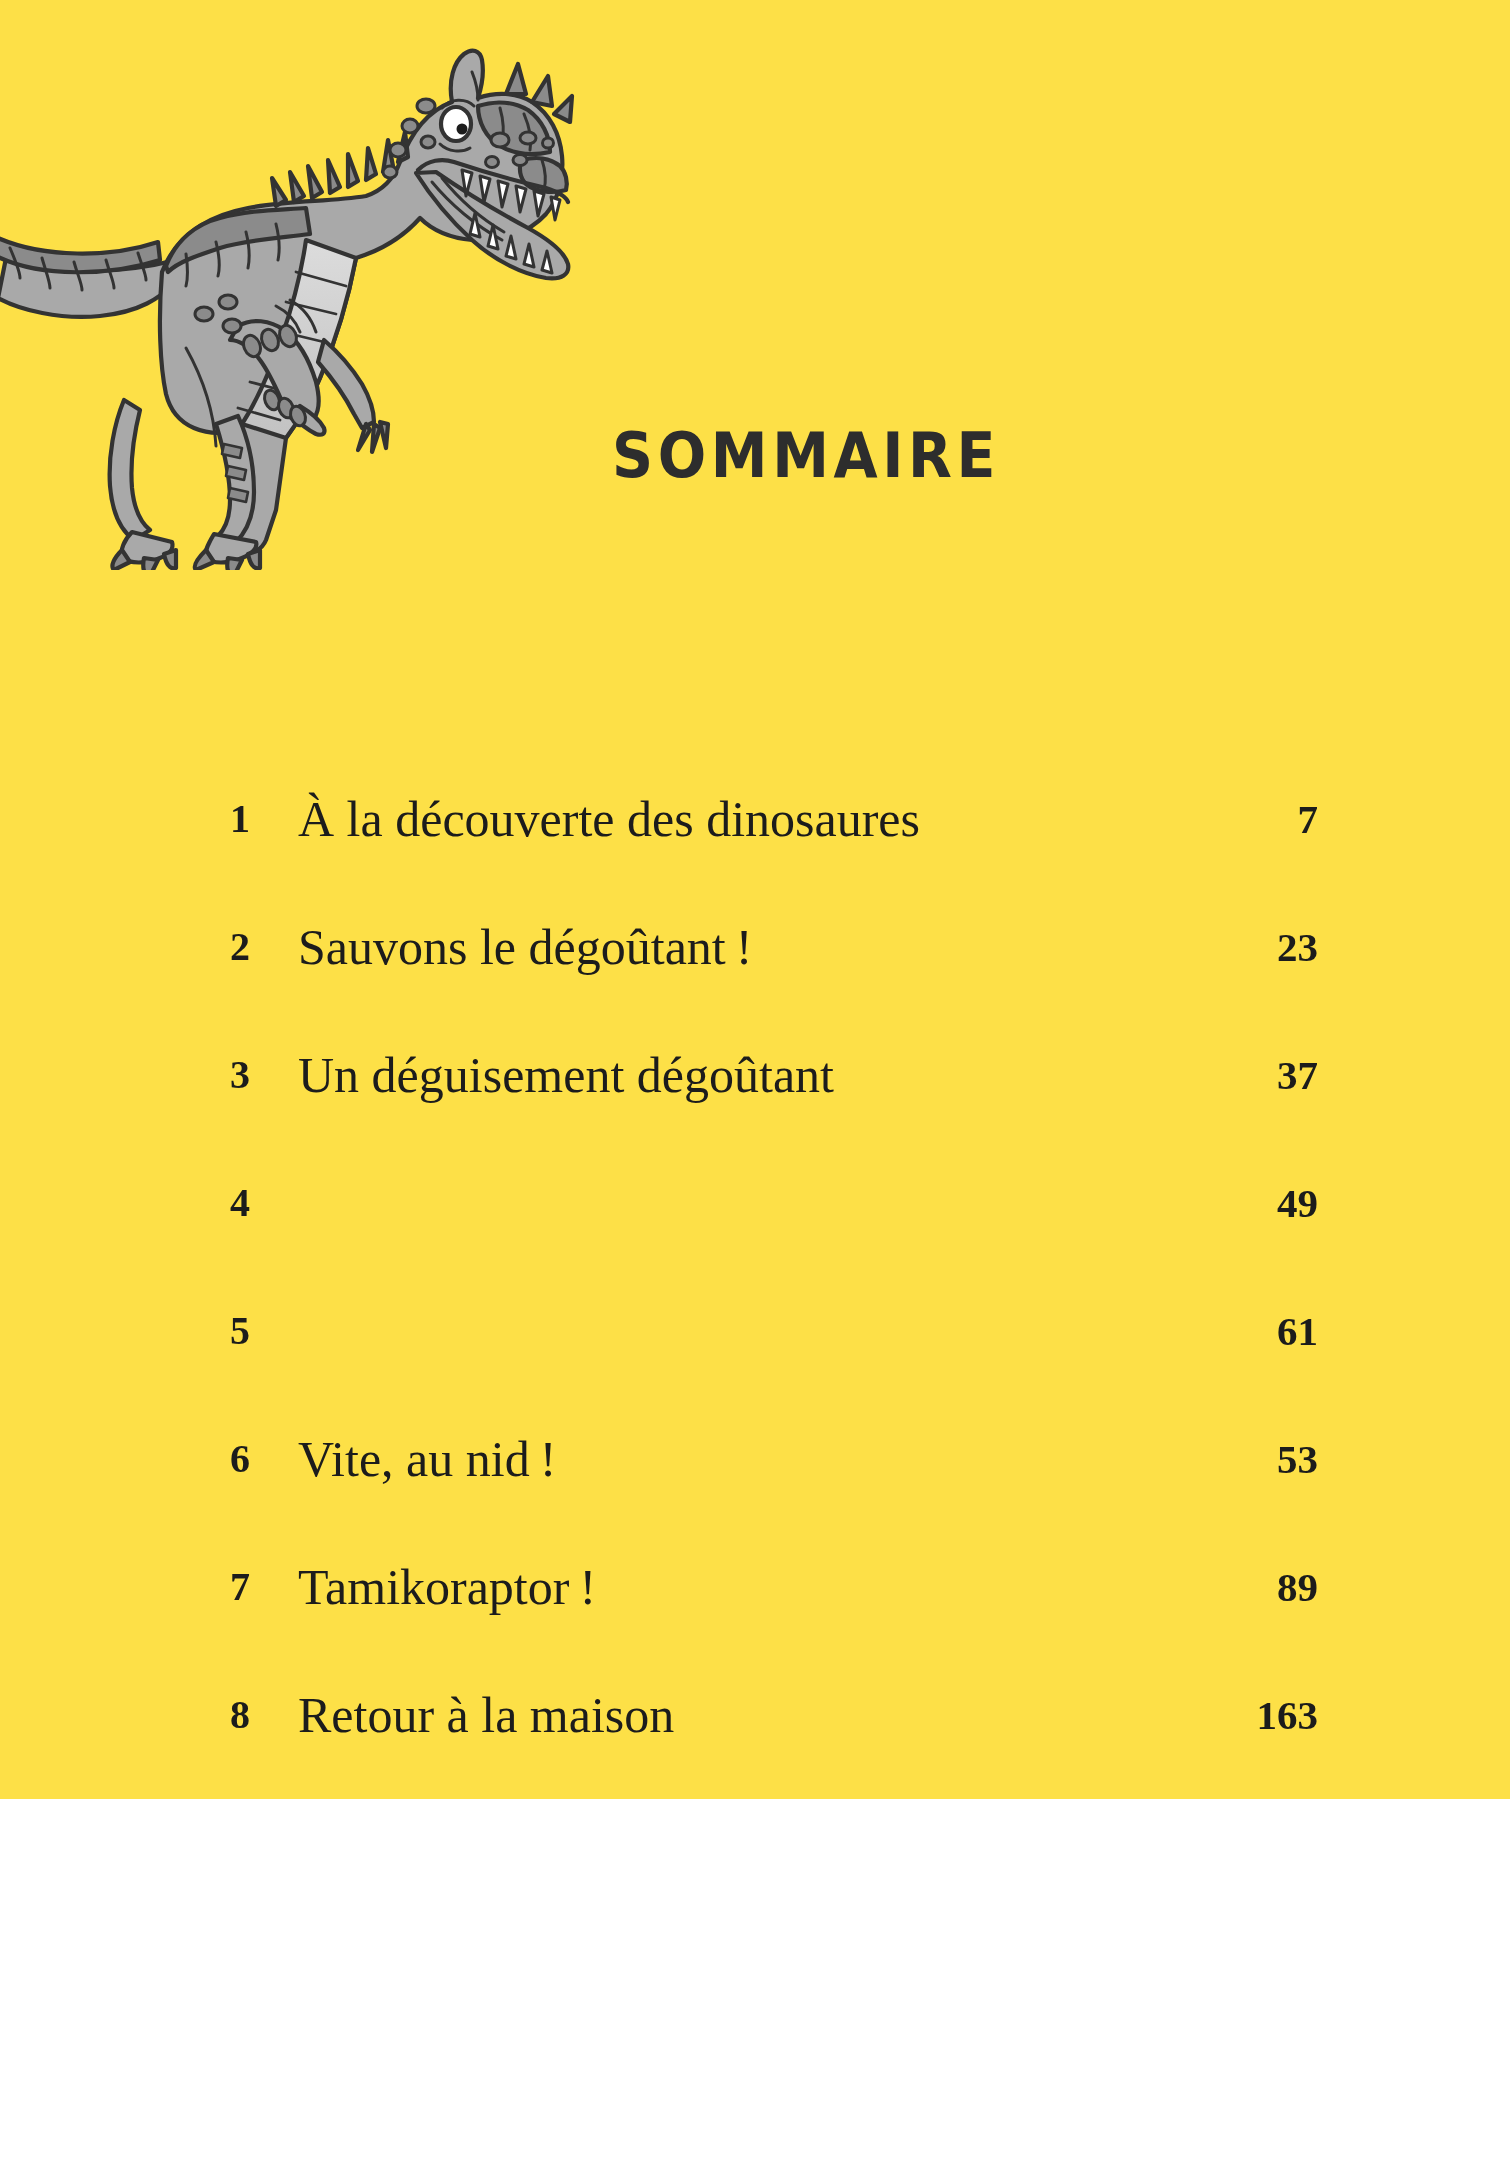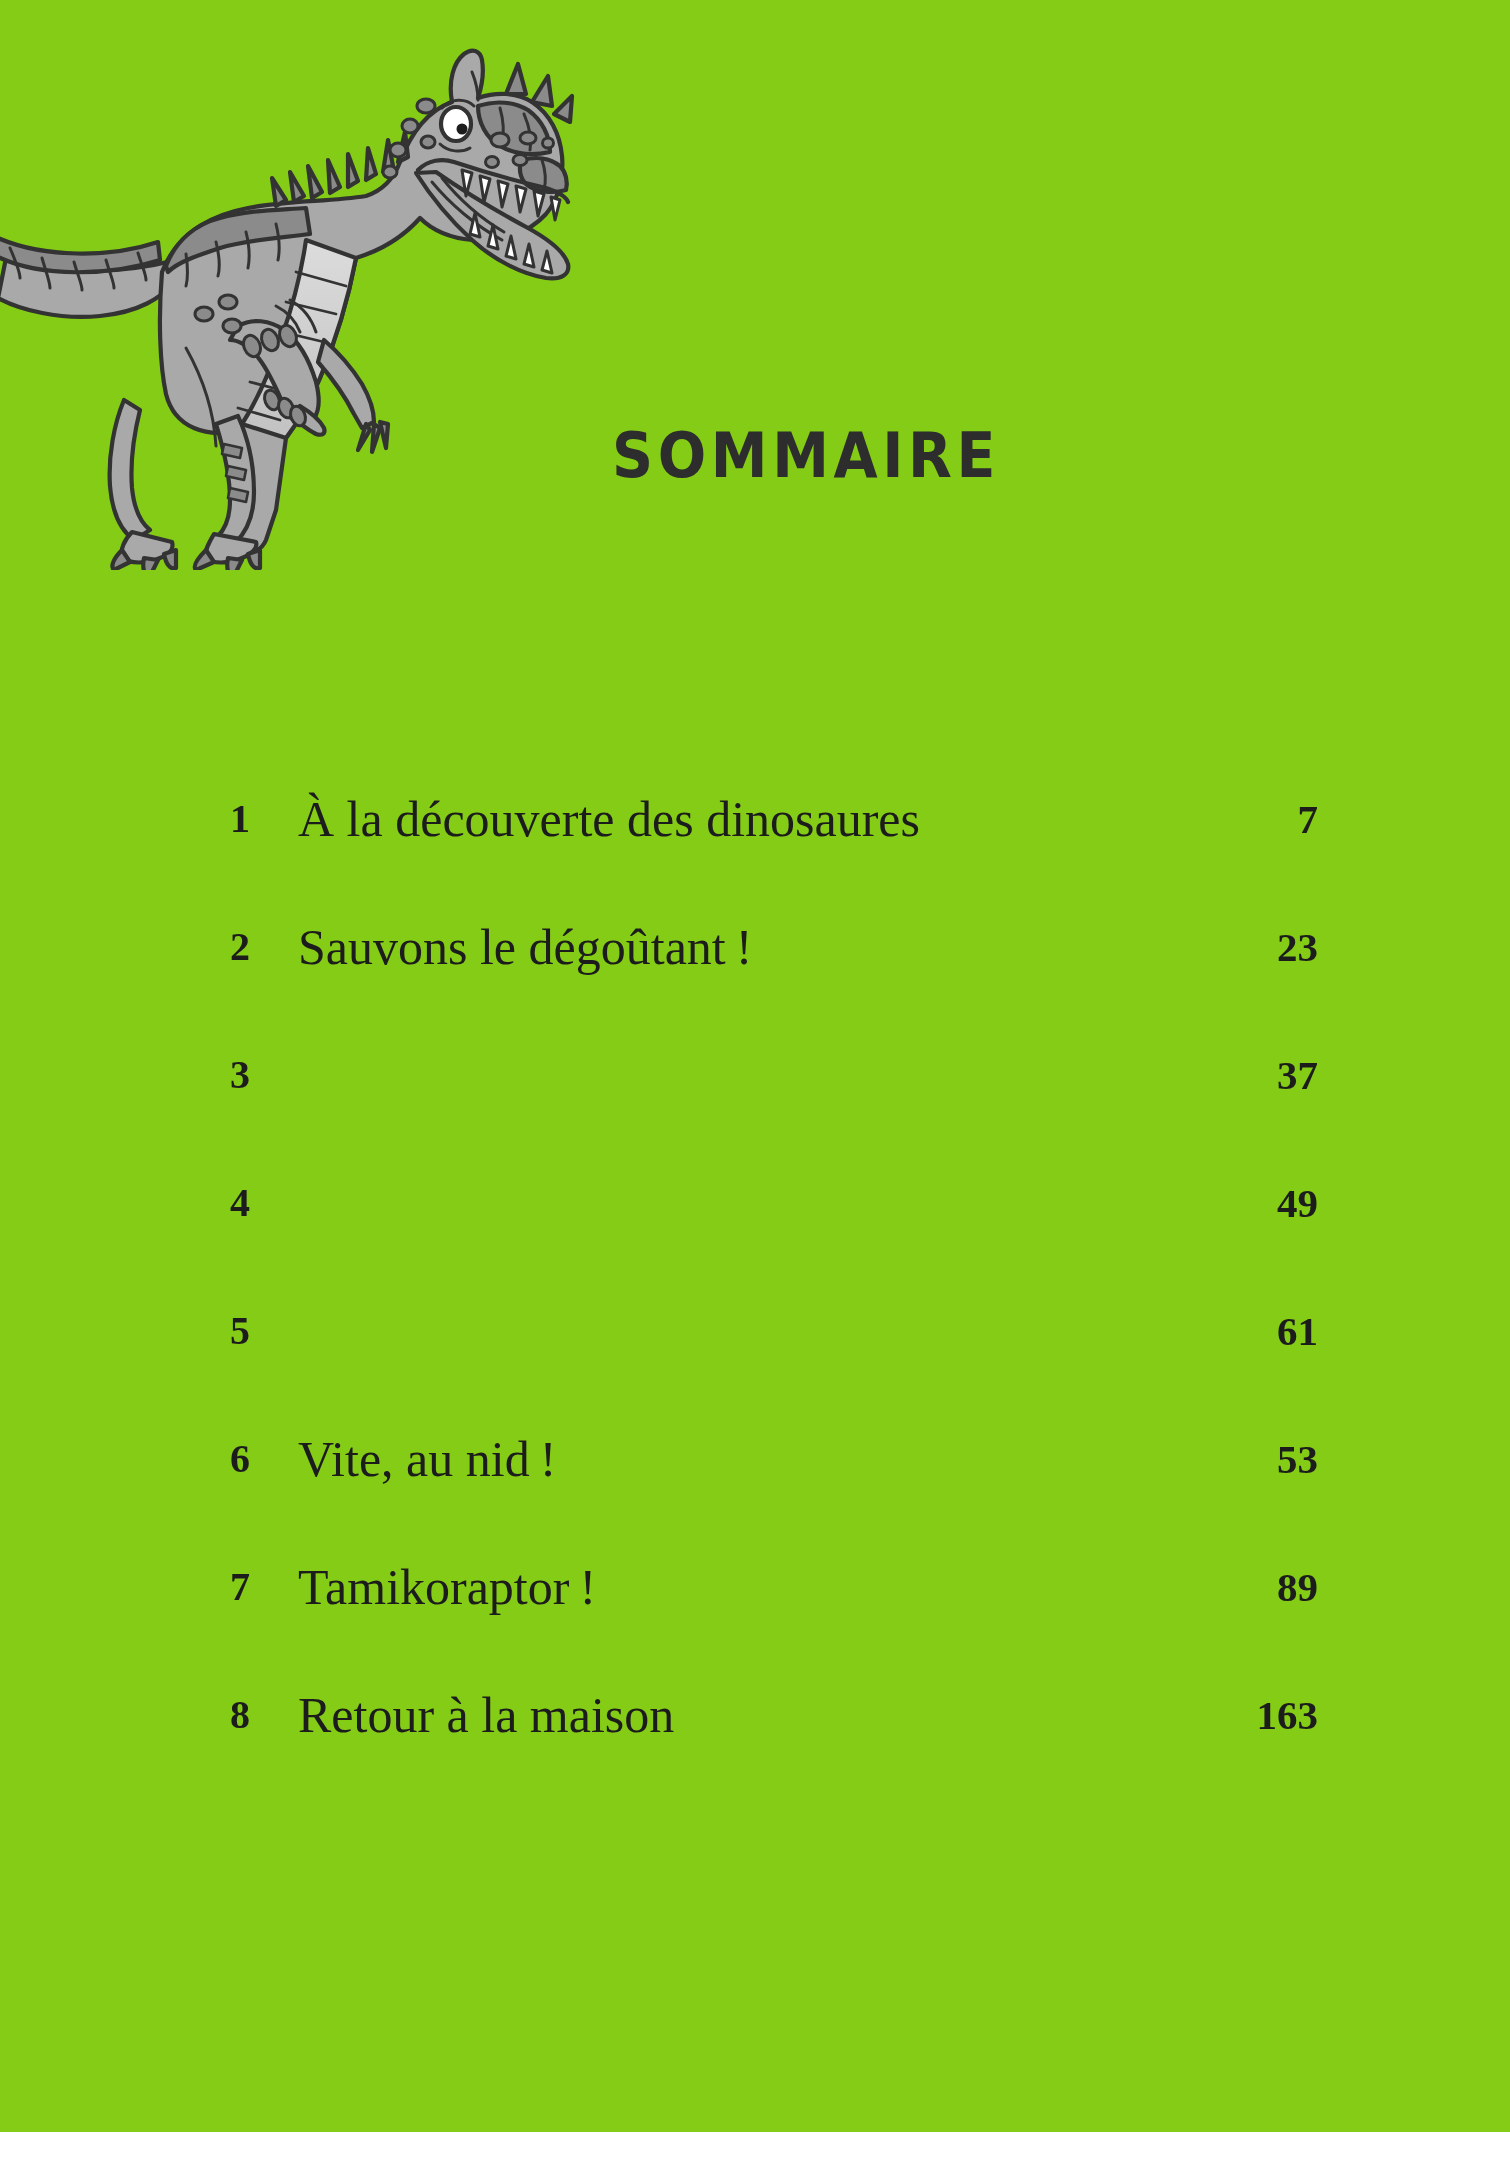--- a/index.html
+++ b/index.html
@@ -12,22 +12,22 @@
     height: 2157px;
     position: relative;
     overflow: hidden;
     font-family: "Liberation Serif", serif;
   }
 
   #page {
     position: absolute;
     left: 0; top: 0;
     width: 1510px;
-    height: 2132px;
-    background: #84cc16;
+    height: 1799px;
+    background: #fde047;
   }
 
   
   #dino-illustration {
     position: absolute;
     left: -20px;
     top: 10px;
     width: 620px;
     height: 560px;
   }
@@ -335,20 +335,21 @@
     </div>
 
     <div class="toc-entry">
       <span class="toc-num">2</span>
       <span class="toc-label">Sauvons le dégoûtant !</span>
       <span class="toc-page">23</span>
     </div>
 
     <div class="toc-entry">
       <span class="toc-num">3</span>
+      <span class="toc-label">Un déguisement dégoûtant</span>
       <span class="toc-page">37</span>
     </div>
 
     <div class="toc-entry">
       <span class="toc-num">4</span>
       <span class="toc-page">49</span>
     </div>
 
     <div class="toc-entry">
       <span class="toc-num">5</span>

